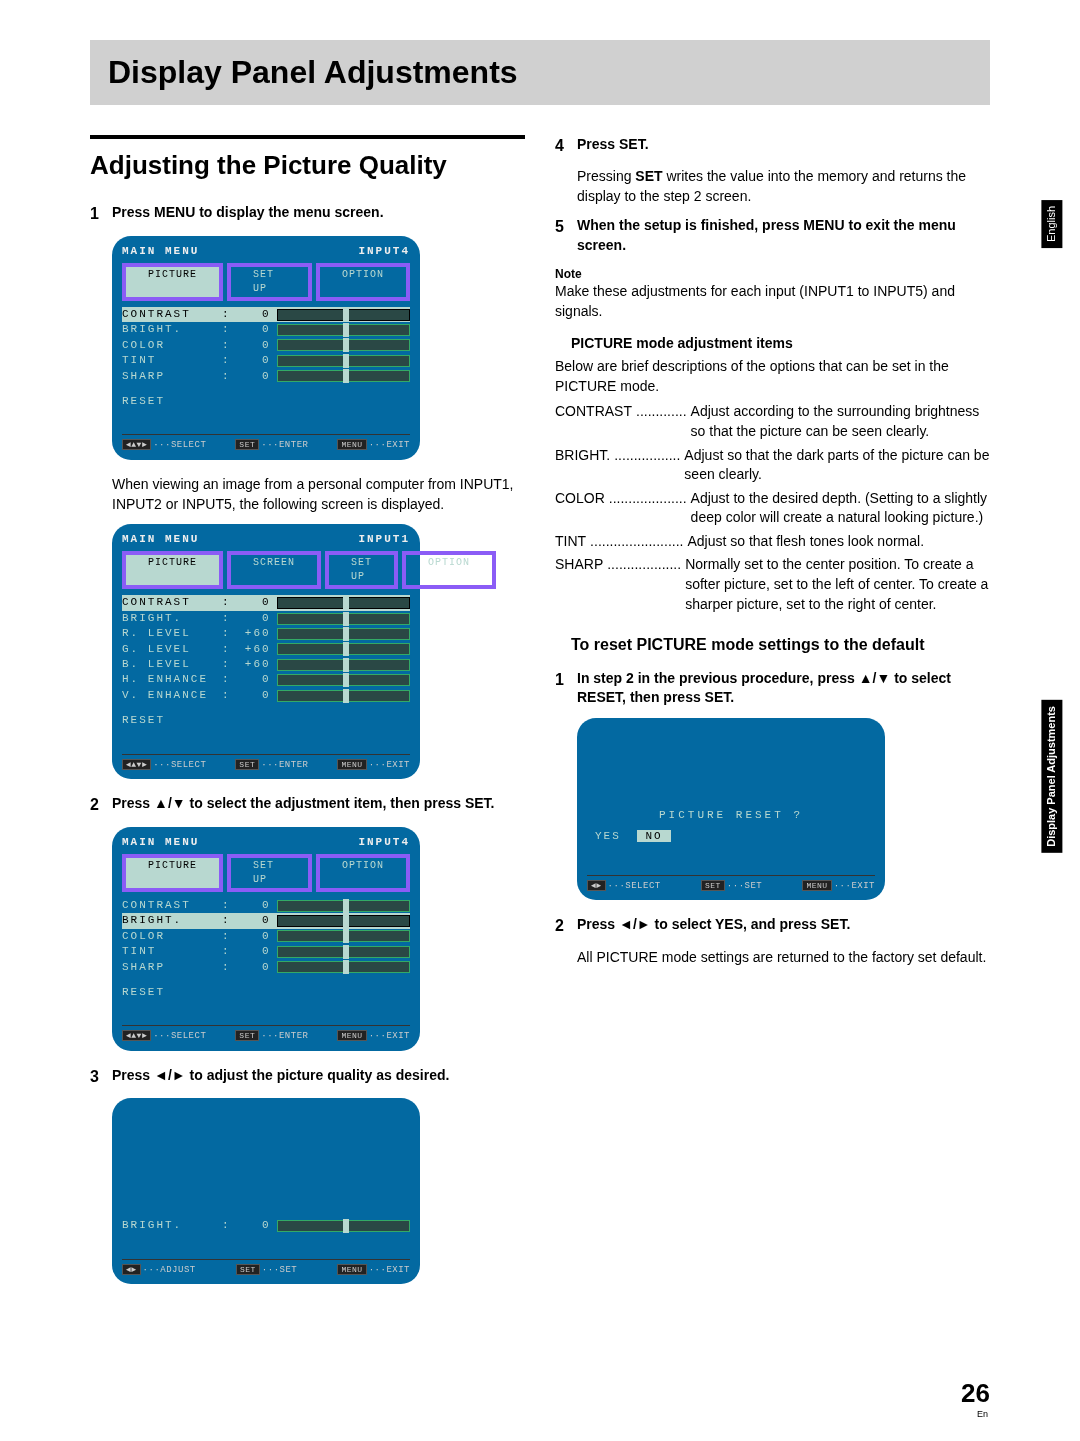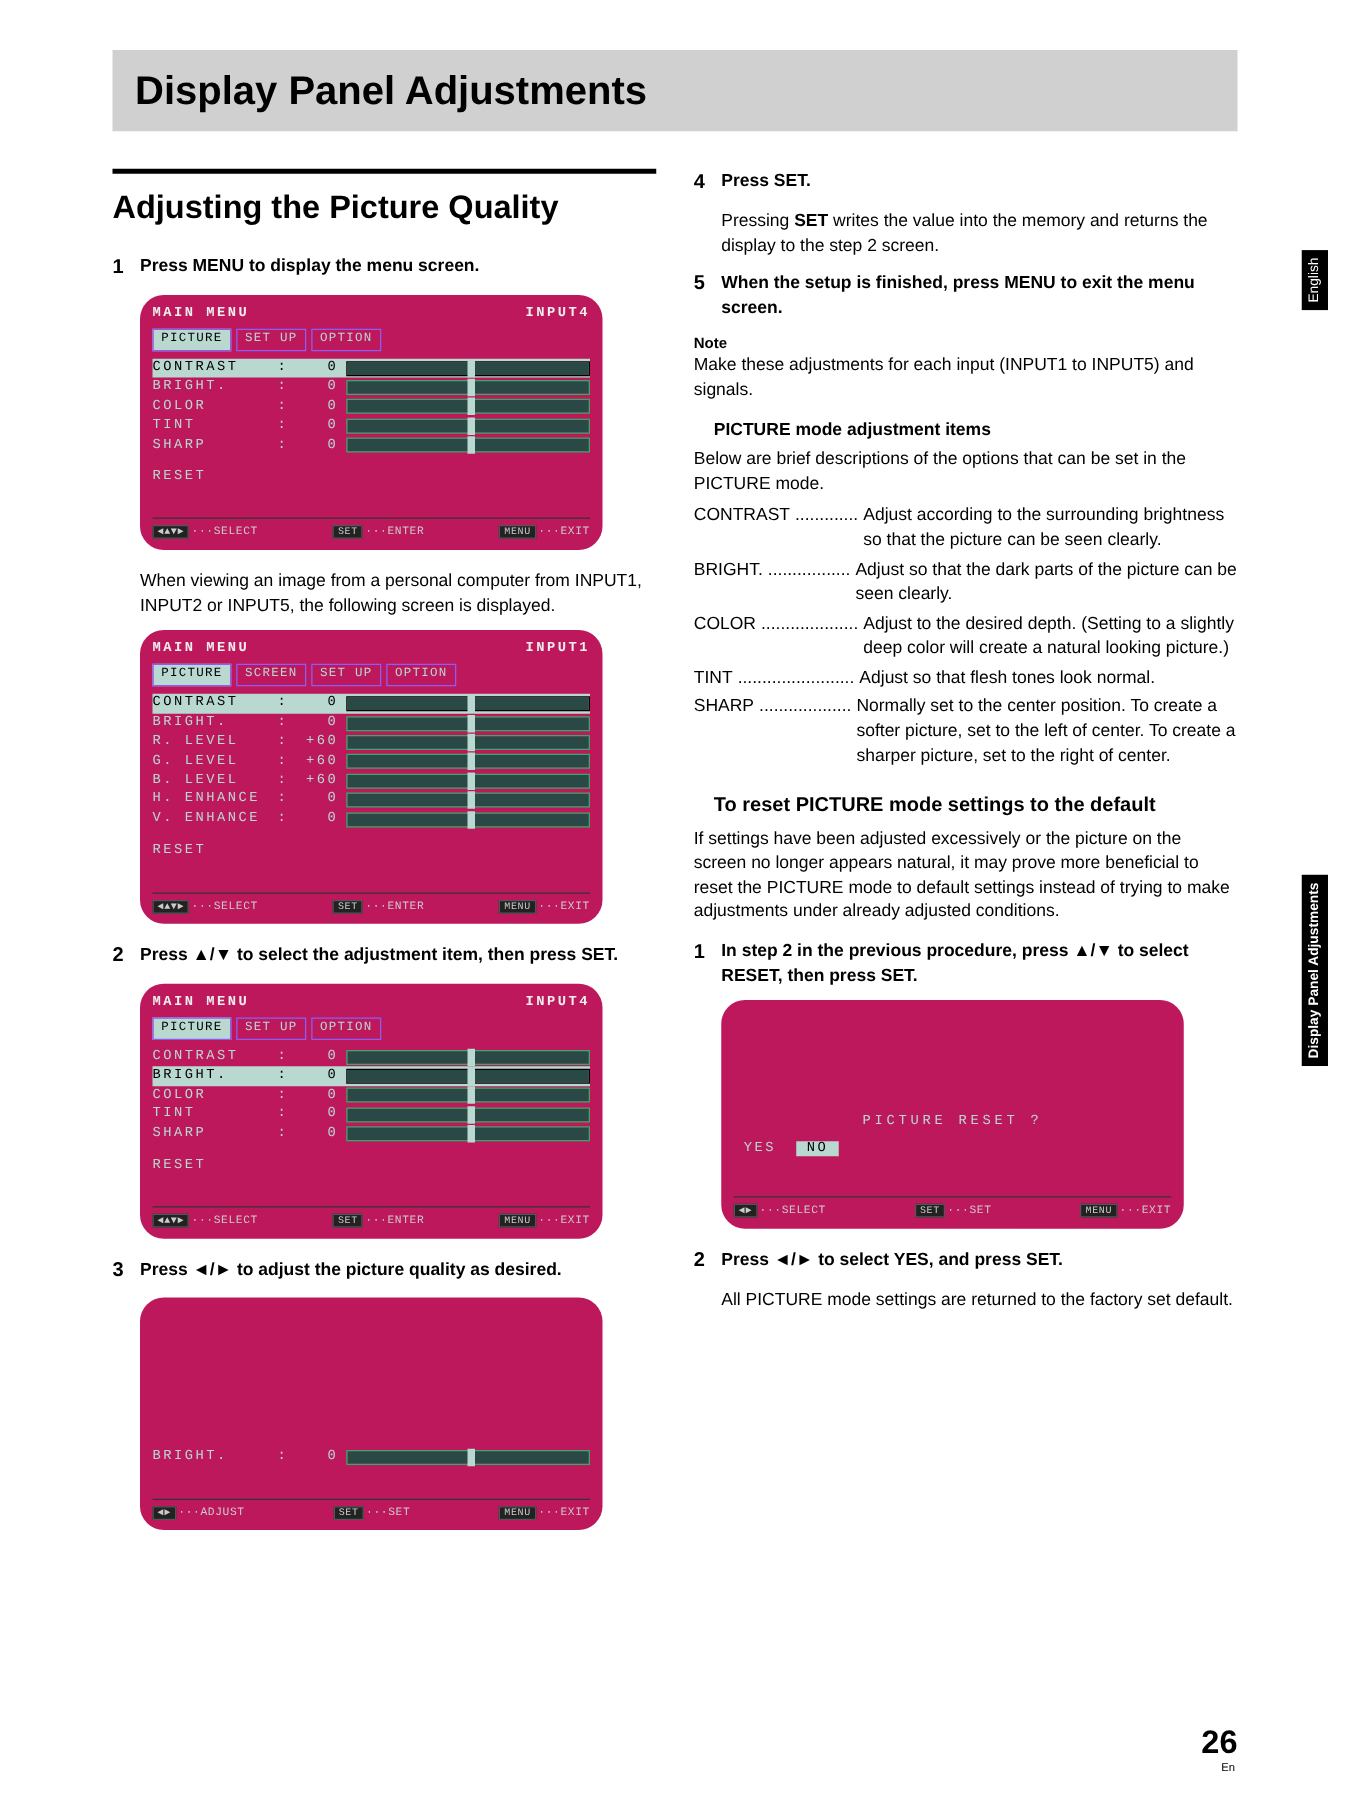--- a/index.html
+++ b/index.html
@@ -7,24 +7,24 @@
 .title-bar { background: #d0d0d0; padding: 10px 18px; margin-bottom: 30px; }
 .title-bar h1 { margin: 0; font-size: 32px; font-weight: bold; }
 .thick-rule { border-top: 4px solid #000; margin-bottom: 8px; }
 .section-title { font-size: 26px; font-weight: bold; margin: 0 0 20px 0; font-family: Arial, Helvetica, sans-serif; }
 .cols { display: flex; gap: 30px; }
 .col { flex: 1; }
 .step { display: flex; margin-bottom: 10px; }
 .step-num { font-weight: bold; font-size: 16px; width: 22px; flex-shrink: 0; }
 .step-text { font-weight: bold; flex: 1; }
 .step-body { margin-left: 22px; margin-bottom: 10px; }
-.screen { background: #be185d; color: #b8d8d0; font-family: "Courier New", monospace; font-size: 11px; letter-spacing: 2px; padding: 8px 10px; margin: 8px 0 15px 22px; width: 370px; box-sizing: border-box; position: relative; border-radius: 19px; }
+.screen { background: #0369a1; color: #b8d8d0; font-family: "Courier New", monospace; font-size: 11px; letter-spacing: 2px; padding: 8px 10px; margin: 8px 0 15px 22px; width: 308px; box-sizing: border-box; position: relative; border-radius: 19px; }
 .screen .hdr { display: flex; justify-content: space-between; font-weight: bold; color: #eee; margin-bottom: 4px; }
 .screen .tabs { display: flex; gap: 4px; margin-bottom: 6px; }
-.screen .tab { border: 1px solid #8b5cf6; padding: 1px 6px; font-size: 10px; letter-spacing: 1px; color: #b8d8d0; }
+.screen .tab { border: 4px solid #8b5cf6; padding: 1px 22px; font-size: 10px; letter-spacing: 1px; color: #b8d8d0; }
 .screen .tab.active { background: #b8d8d0; color: #000; }
 .screen .row { display: flex; align-items: center; }
 .screen .label { width: 100px; }
 .screen .val { width: 40px; text-align: right; }
 .screen .bar { flex: 1; height: 10px; background: linear-gradient(to right, #2a4845, #2a4845); position: relative; margin-left: 6px; border: 1px solid #3a6; }
 .screen .bar .ind { position: absolute; top: -2px; width: 6px; height: 14px; background: #b8d8d0; }
 .screen .row.sel { background: #b8d8d0; color: #000; }
 .screen .row.sel .bar { border-color: #000; }
 .screen .footer { display: flex; justify-content: space-between; font-size: 9px; color: #ccc; margin-top: 25px; border-top: 1px solid #333; padding-top: 4px; letter-spacing: 0.5px; }
 .screen .footer .key { background: #222; border: 1px solid #555; padding: 0 3px; margin-right: 2px; font-size: 8px; }
@@ -343,21 +343,20 @@
             <span class="desc">Adjust so that flesh tones look normal.</span>
           </div>
         <div class="def">
             <span class="term">SHARP</span>
             <span class="dots">...................</span>
             <span class="desc">Normally set to the center position. To create a softer picture, set to the left of center. To create a sharper picture, set to the right of center.</span>
           </div>
       </div>
 
       <div class="subhdr" style="font-size:16px;margin-top:20px">To reset PICTURE mode settings to the default</div>
-      <div>If settings have been adjusted excessively or the picture on the screen no longer appears natural, it may prove more beneficial to reset the PICTURE mode to default settings instead of trying to make adjustments under already adjusted conditions.</div>
 
       <div class="step" style="margin-top:12px">
         <div class="step-num">1</div>
         <div class="step-text">In step 2 in the previous procedure, press ▲/▼ to select RESET, then press SET.</div>
       </div>
 
       <div class="screen reset reset-box">
         <div class="q">PICTURE  RESET ?</div>
         <div class="yn">
           <span>YES</span>

